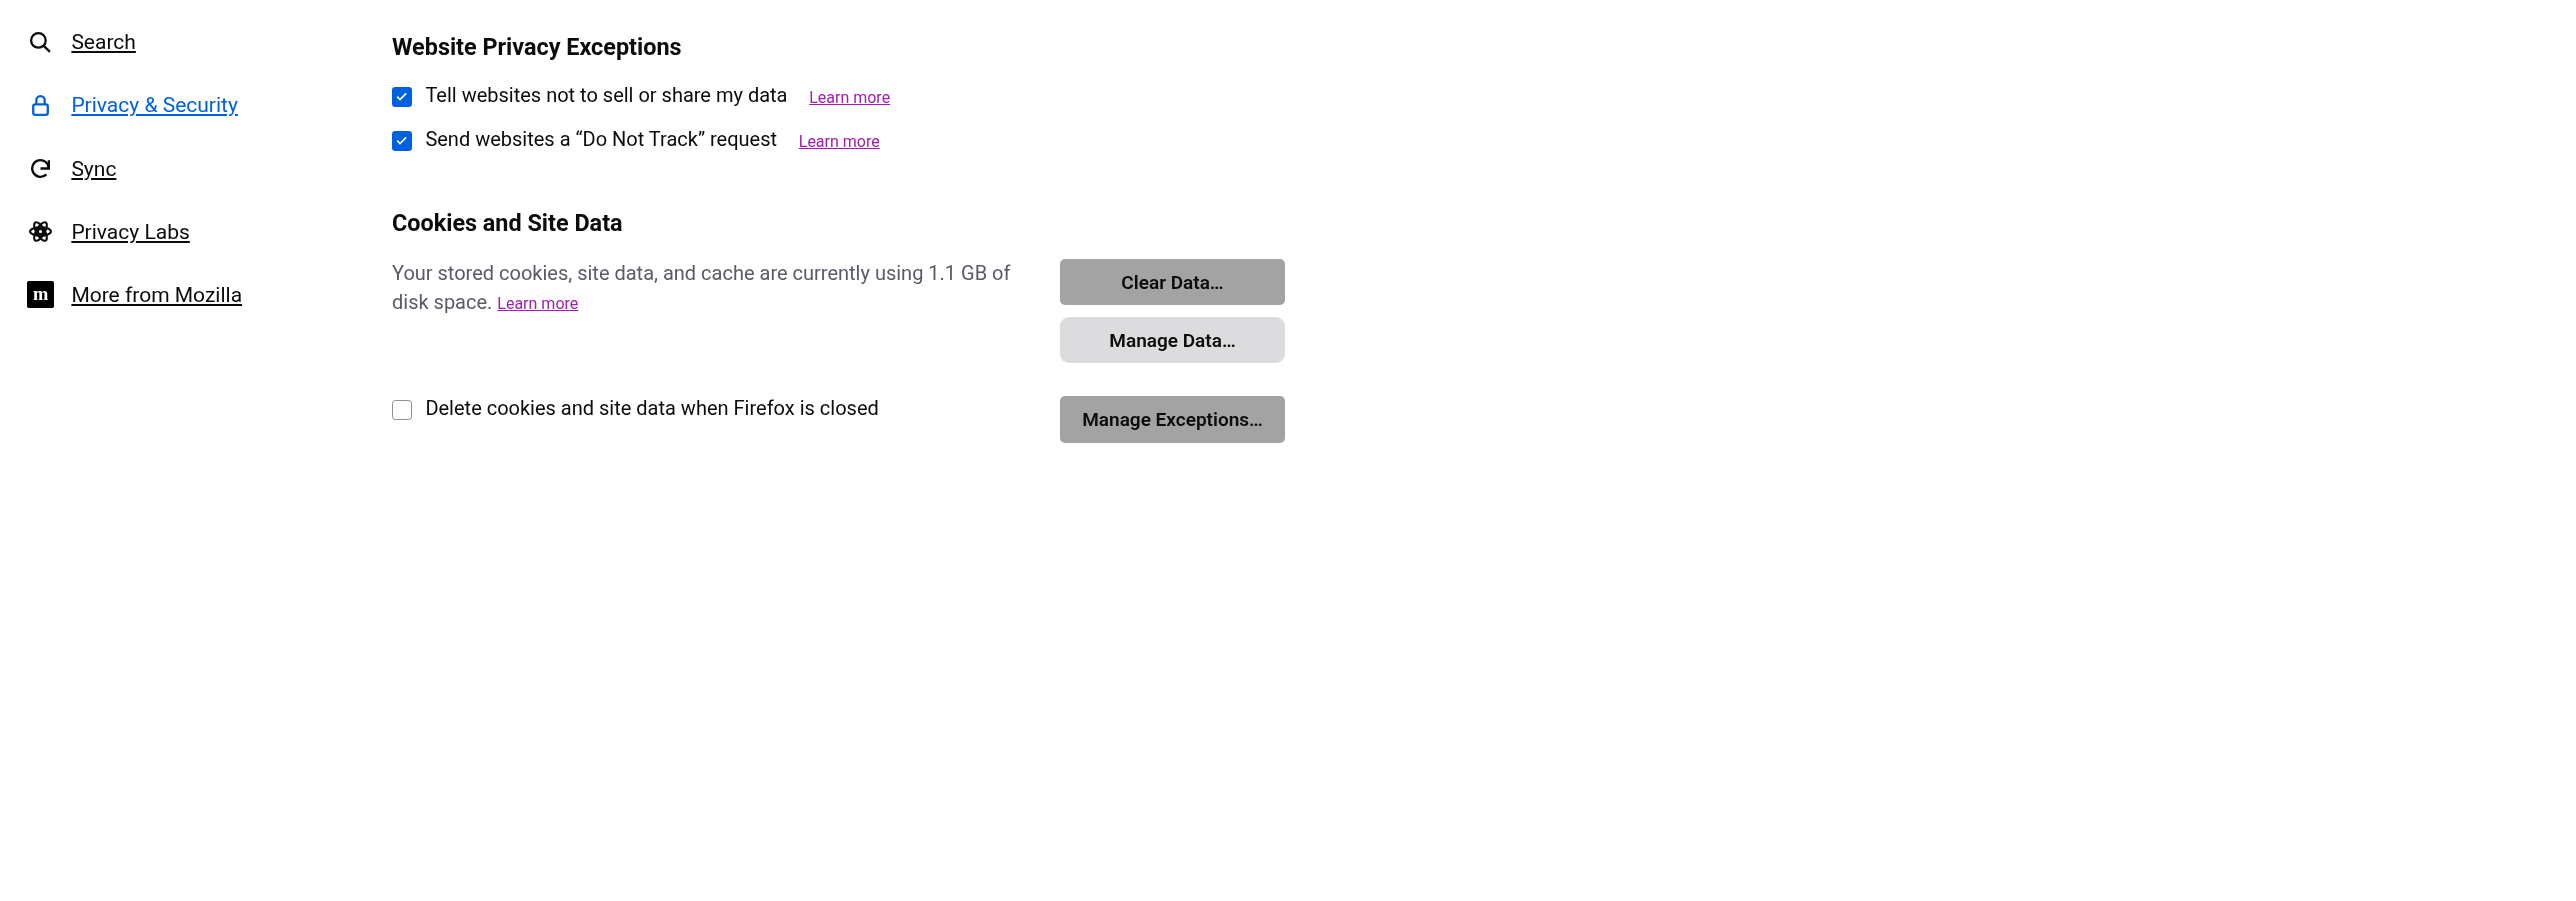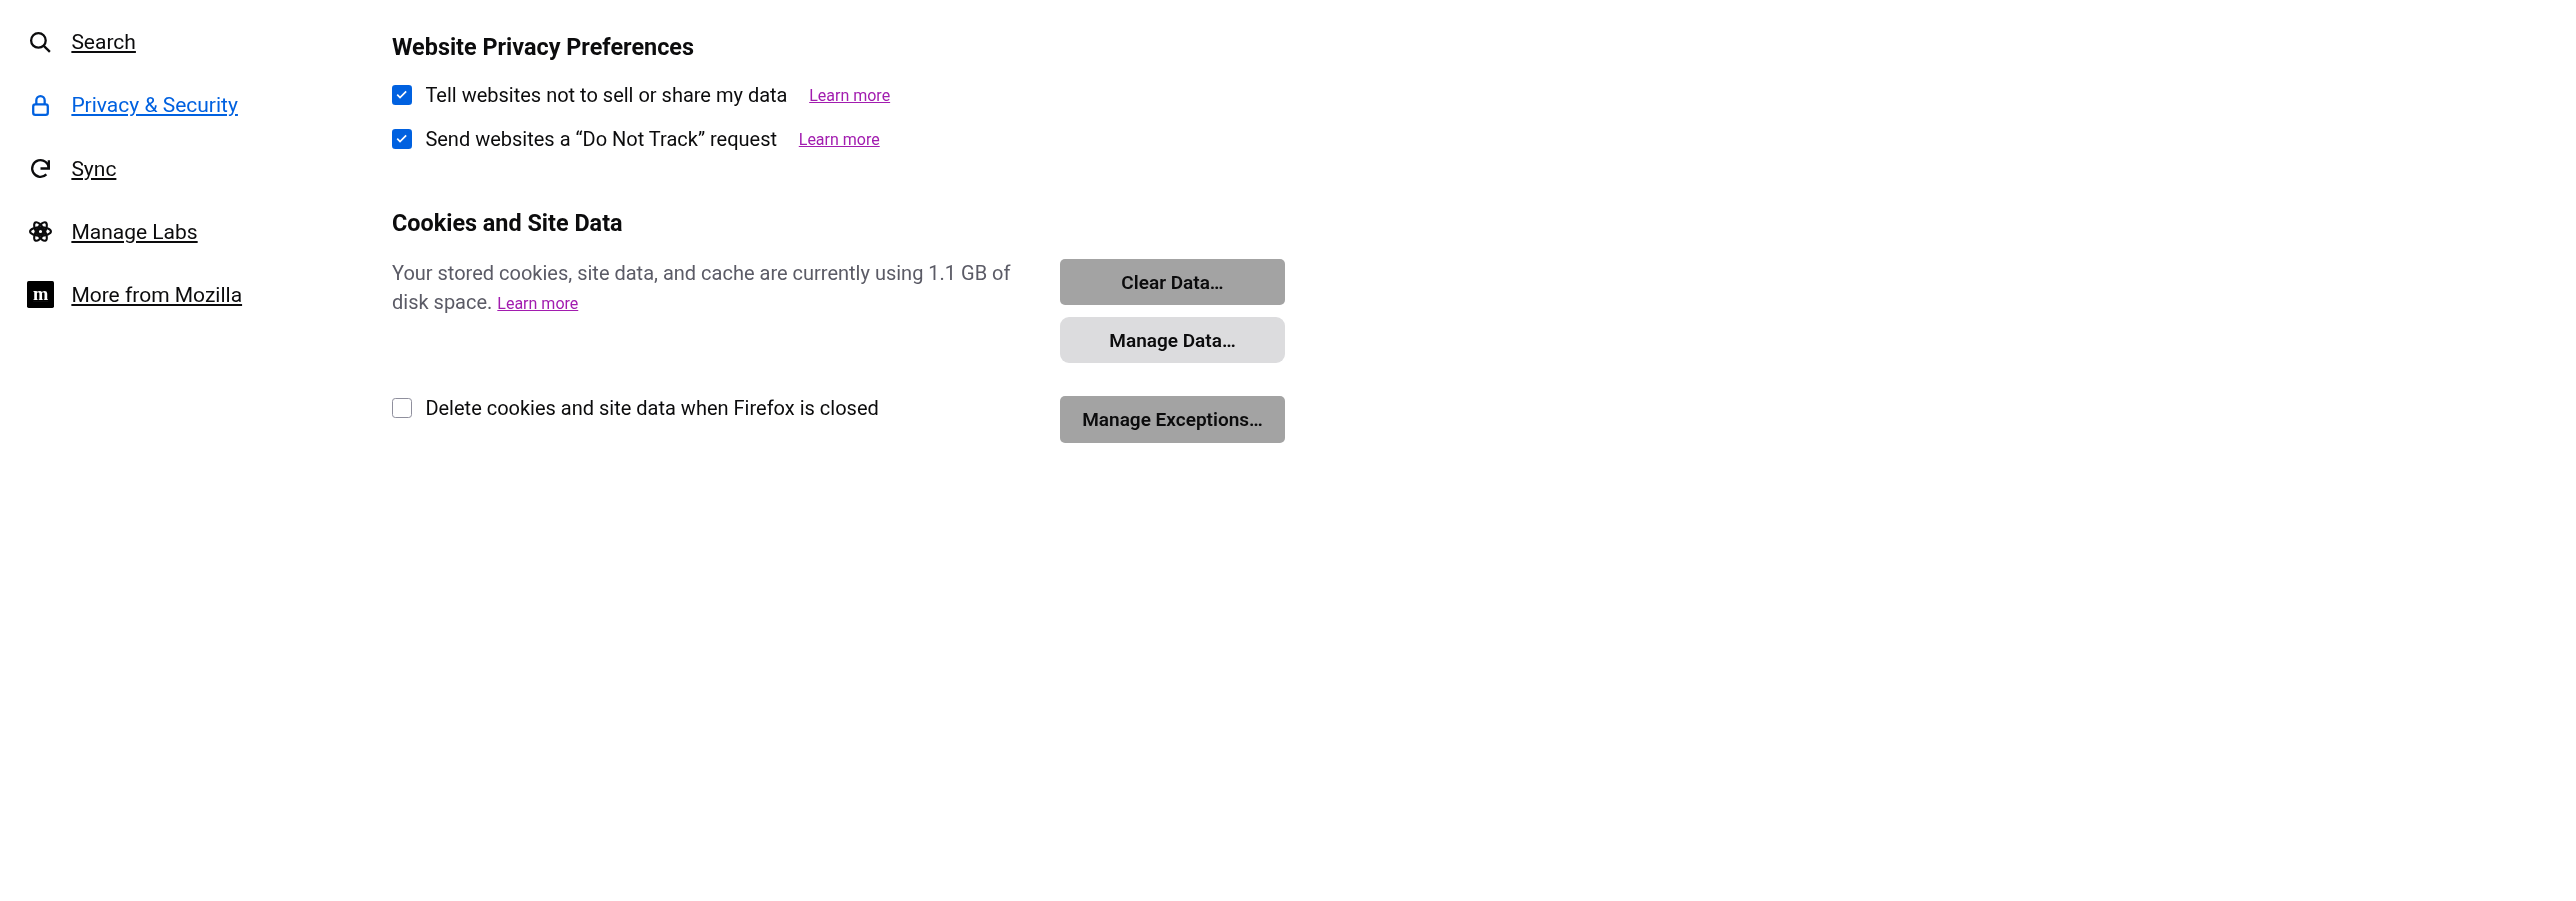--- a/index.html
+++ b/index.html
@@ -72,21 +72,21 @@
   .section {
     margin-bottom: 58px;
   }
   .section-title {
     font-size: 23.4px;
     font-weight: 700;
     margin-bottom: 22px;
   }
   .checkbox-row {
     display: flex;
-    align-items: center;
+    align-items: flex-end;
     gap: 13.4px;
     margin-bottom: 20px;
   }
   .checkbox {
     width: 20px;
     height: 20px;
     border-radius: 3.3px;
     flex-shrink: 0;
     display: flex;
     align-items: center;
@@ -202,36 +202,36 @@
 
   <div class="sidebar-item">
     <span class="icon">
       <svg viewBox="0 0 24 24" stroke-width="2">
           <circle cx="12" cy="12" r="2.5"></circle>
           <ellipse cx="12" cy="12" rx="10" ry="4"></ellipse>
           <ellipse cx="12" cy="12" rx="10" ry="4" transform="rotate(60 12 12)"></ellipse>
           <ellipse cx="12" cy="12" rx="10" ry="4" transform="rotate(-60 12 12)"></ellipse>
         </svg>
     </span>
-    <span class="label">Manage Labs</span>
+    <span class="label">Privacy Labs</span>
   </div>
 
   <div class="sidebar-item">
     <span class="icon">
       <span class="mozilla-box">m</span>
     </span>
     <span class="label">More from Mozilla</span>
   </div>
 
 </nav>
 
 <main class="main">
 
   <section class="section">
-    <h2 class="section-title">Website Privacy Preferences</h2>
+    <h2 class="section-title">Website Privacy Exceptions</h2>
 
     <div class="checkbox-row">
       <span class="checkbox checked">
         <svg viewBox="0 0 24 24">
             <polyline points="4 12 9 17 20 6"></polyline>
           </svg>
       </span>
       <span class="checkbox-label">Tell websites not to sell or share my data</span>
       <a class="link">Learn more</a>
     </div>

